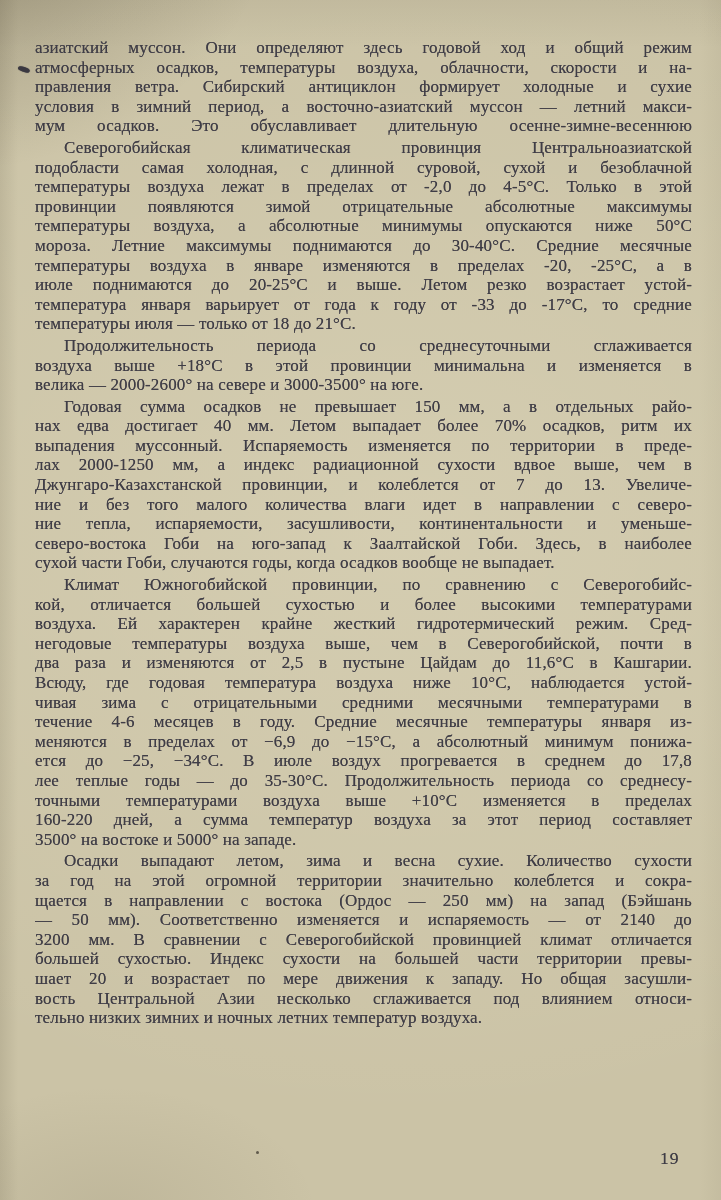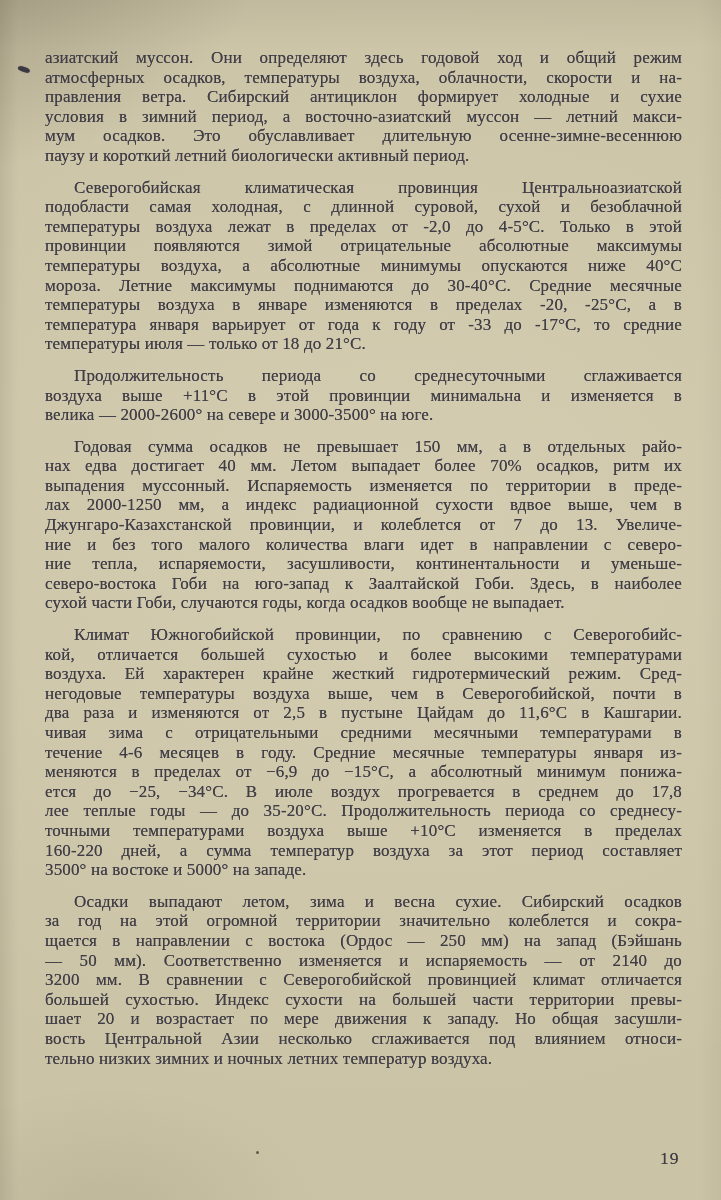--- a/index.html
+++ b/index.html
@@ -22,21 +22,21 @@
       linear-gradient(180deg, rgba(72,64,44,0.08), rgba(72,64,44,0) 4%);
     font-family: "Liberation Serif", "DejaVu Serif", serif;
     color: var(--ink, #3f3d46);
   }
   .textblock {
     position: absolute;
     left: 33px;
     top: 36px;
     width: 661px;
   }
-  .paragraph { margin: 12px; padding: 0; }
+  .paragraph { margin: 2px; padding: 0; }
   .line {
     font-size: 17px;
     line-height: 19.6px;
     height: 19.6px;
     white-space: nowrap;        
     white-space: normal;
     text-align: justify;
     text-align-last: justify;
     letter-spacing: 0.15px;
     text-shadow: 0 0 0.6px rgba(62,58,70,0.75);
@@ -83,66 +83,67 @@
 <div class="page">
   <span class="pen-mark"></span>
   <span class="speck"></span>
   <div class="textblock" id="textblock">
       <div class="paragraph">
         <div class="line">азиатский муссон. Они определяют здесь годовой ход и общий режим</div>
         <div class="line">атмосферных осадков, температуры воздуха, облачности, скорости и на-</div>
         <div class="line">правления ветра. Сибирский антициклон формирует холодные и сухие</div>
         <div class="line">условия в зимний период, а восточно-азиатский муссон — летний макси-</div>
         <div class="line">мум осадков. Это обуславливает длительную осенне-зимне-весеннюю</div>
-        <div class="line last">паузу и короткий летний биологически активный период.</div>
       </div>
       <div class="paragraph">
         <div class="line indent">Северогобийская климатическая провинция Центральноазиатской</div>
         <div class="line">подобласти самая холодная, с длинной суровой, сухой и безоблачной</div>
         <div class="line">температуры воздуха лежат в пределах от -2,0 до 4-5°С. Только в этой</div>
         <div class="line">провинции появляются зимой отрицательные абсолютные максимумы</div>
-        <div class="line">температуры воздуха, а абсолютные минимумы опускаются ниже 40°С</div>
+        <div class="line">температуры воздуха, а абсолютные минимумы опускаются ниже 50°С</div>
         <div class="line">мороза. Летние максимумы поднимаются до 30-40°С. Средние месячные</div>
         <div class="line">температуры воздуха в январе изменяются в пределах -20, -25°С, а в</div>
+        <div class="line">июле поднимаются до 20-25°С и выше. Летом резко возрастает устой-</div>
         <div class="line">температура января варьирует от года к году от -33 до -17°С, то средние</div>
         <div class="line last">температуры июля — только от 18 до 21°С.</div>
       </div>
       <div class="paragraph">
         <div class="line indent">Продолжительность периода со среднесуточными сглаживается</div>
-        <div class="line">воздуха выше +11°С в этой провинции минимальна и изменяется в</div>
+        <div class="line">воздуха выше +18°С в этой провинции минимальна и изменяется в</div>
         <div class="line last">велика — 2000-2600° на севере и 3000-3500° на юге.</div>
       </div>
       <div class="paragraph">
         <div class="line indent">Годовая сумма осадков не превышает 150 мм, а в отдельных райо-</div>
         <div class="line">нах едва достигает 40 мм. Летом выпадает более 70% осадков, ритм их</div>
         <div class="line">выпадения муссонный. Испаряемость изменяется по территории в преде-</div>
         <div class="line">лах 2000-1250 мм, а индекс радиационной сухости вдвое выше, чем в</div>
         <div class="line">Джунгаро-Казахстанской провинции, и колеблется от 7 до 13. Увеличе-</div>
         <div class="line">ние и без того малого количества влаги идет в направлении с северо-</div>
         <div class="line">ние тепла, испаряемости, засушливости, континентальности и уменьше-</div>
         <div class="line">северо-востока Гоби на юго-запад к Заалтайской Гоби. Здесь, в наиболее</div>
         <div class="line last">сухой части Гоби, случаются годы, когда осадков вообще не выпадает.</div>
       </div>
       <div class="paragraph">
         <div class="line indent">Климат Южногобийской провинции, по сравнению с Северогобийс-</div>
         <div class="line">кой, отличается большей сухостью и более высокими температурами</div>
         <div class="line">воздуха. Ей характерен крайне жесткий гидротермический режим. Сред-</div>
         <div class="line">негодовые температуры воздуха выше, чем в Северогобийской, почти в</div>
         <div class="line">два раза и изменяются от 2,5 в пустыне Цайдам до 11,6°С в Кашгарии.</div>
+        <div class="line">Всюду, где годовая температура воздуха ниже 10°С, наблюдается устой-</div>
         <div class="line">чивая зима с отрицательными средними месячными температурами в</div>
         <div class="line">течение 4-6 месяцев в году. Средние месячные температуры января из-</div>
         <div class="line">меняются в пределах от −6,9 до −15°С, а абсолютный минимум понижа-</div>
         <div class="line">ется до −25, −34°С. В июле воздух прогревается в среднем до 17,8</div>
-        <div class="line">лее теплые годы — до 35-20°С. Продолжительность периода со среднесу-</div>
+        <div class="line">лее теплые годы — до 35-30°С. Продолжительность периода со среднесу-</div>
         <div class="line">точными температурами воздуха выше +10°С изменяется в пределах</div>
         <div class="line">160-220 дней, а сумма температур воздуха за этот период составляет</div>
         <div class="line last">3500° на востоке и 5000° на западе.</div>
       </div>
       <div class="paragraph">
-        <div class="line indent">Осадки выпадают летом, зима и весна сухие. Сибирский осадков</div>
+        <div class="line indent">Осадки выпадают летом, зима и весна сухие. Количество сухости</div>
         <div class="line">за год на этой огромной территории значительно колеблется и сокра-</div>
         <div class="line">щается в направлении с востока (Ордос — 250 мм) на запад (Бэйшань</div>
         <div class="line">— 50 мм). Соответственно изменяется и испаряемость — от 2140 до</div>
         <div class="line">3200 мм. В сравнении с Северогобийской провинцией климат отличается</div>
         <div class="line">большей сухостью. Индекс сухости на большей части территории превы-</div>
         <div class="line">шает 20 и возрастает по мере движения к западу. Но общая засушли-</div>
         <div class="line">вость Центральной Азии несколько сглаживается под влиянием относи-</div>
         <div class="line last">тельно низких зимних и ночных летних температур воздуха.</div>
       </div>
     </div>

